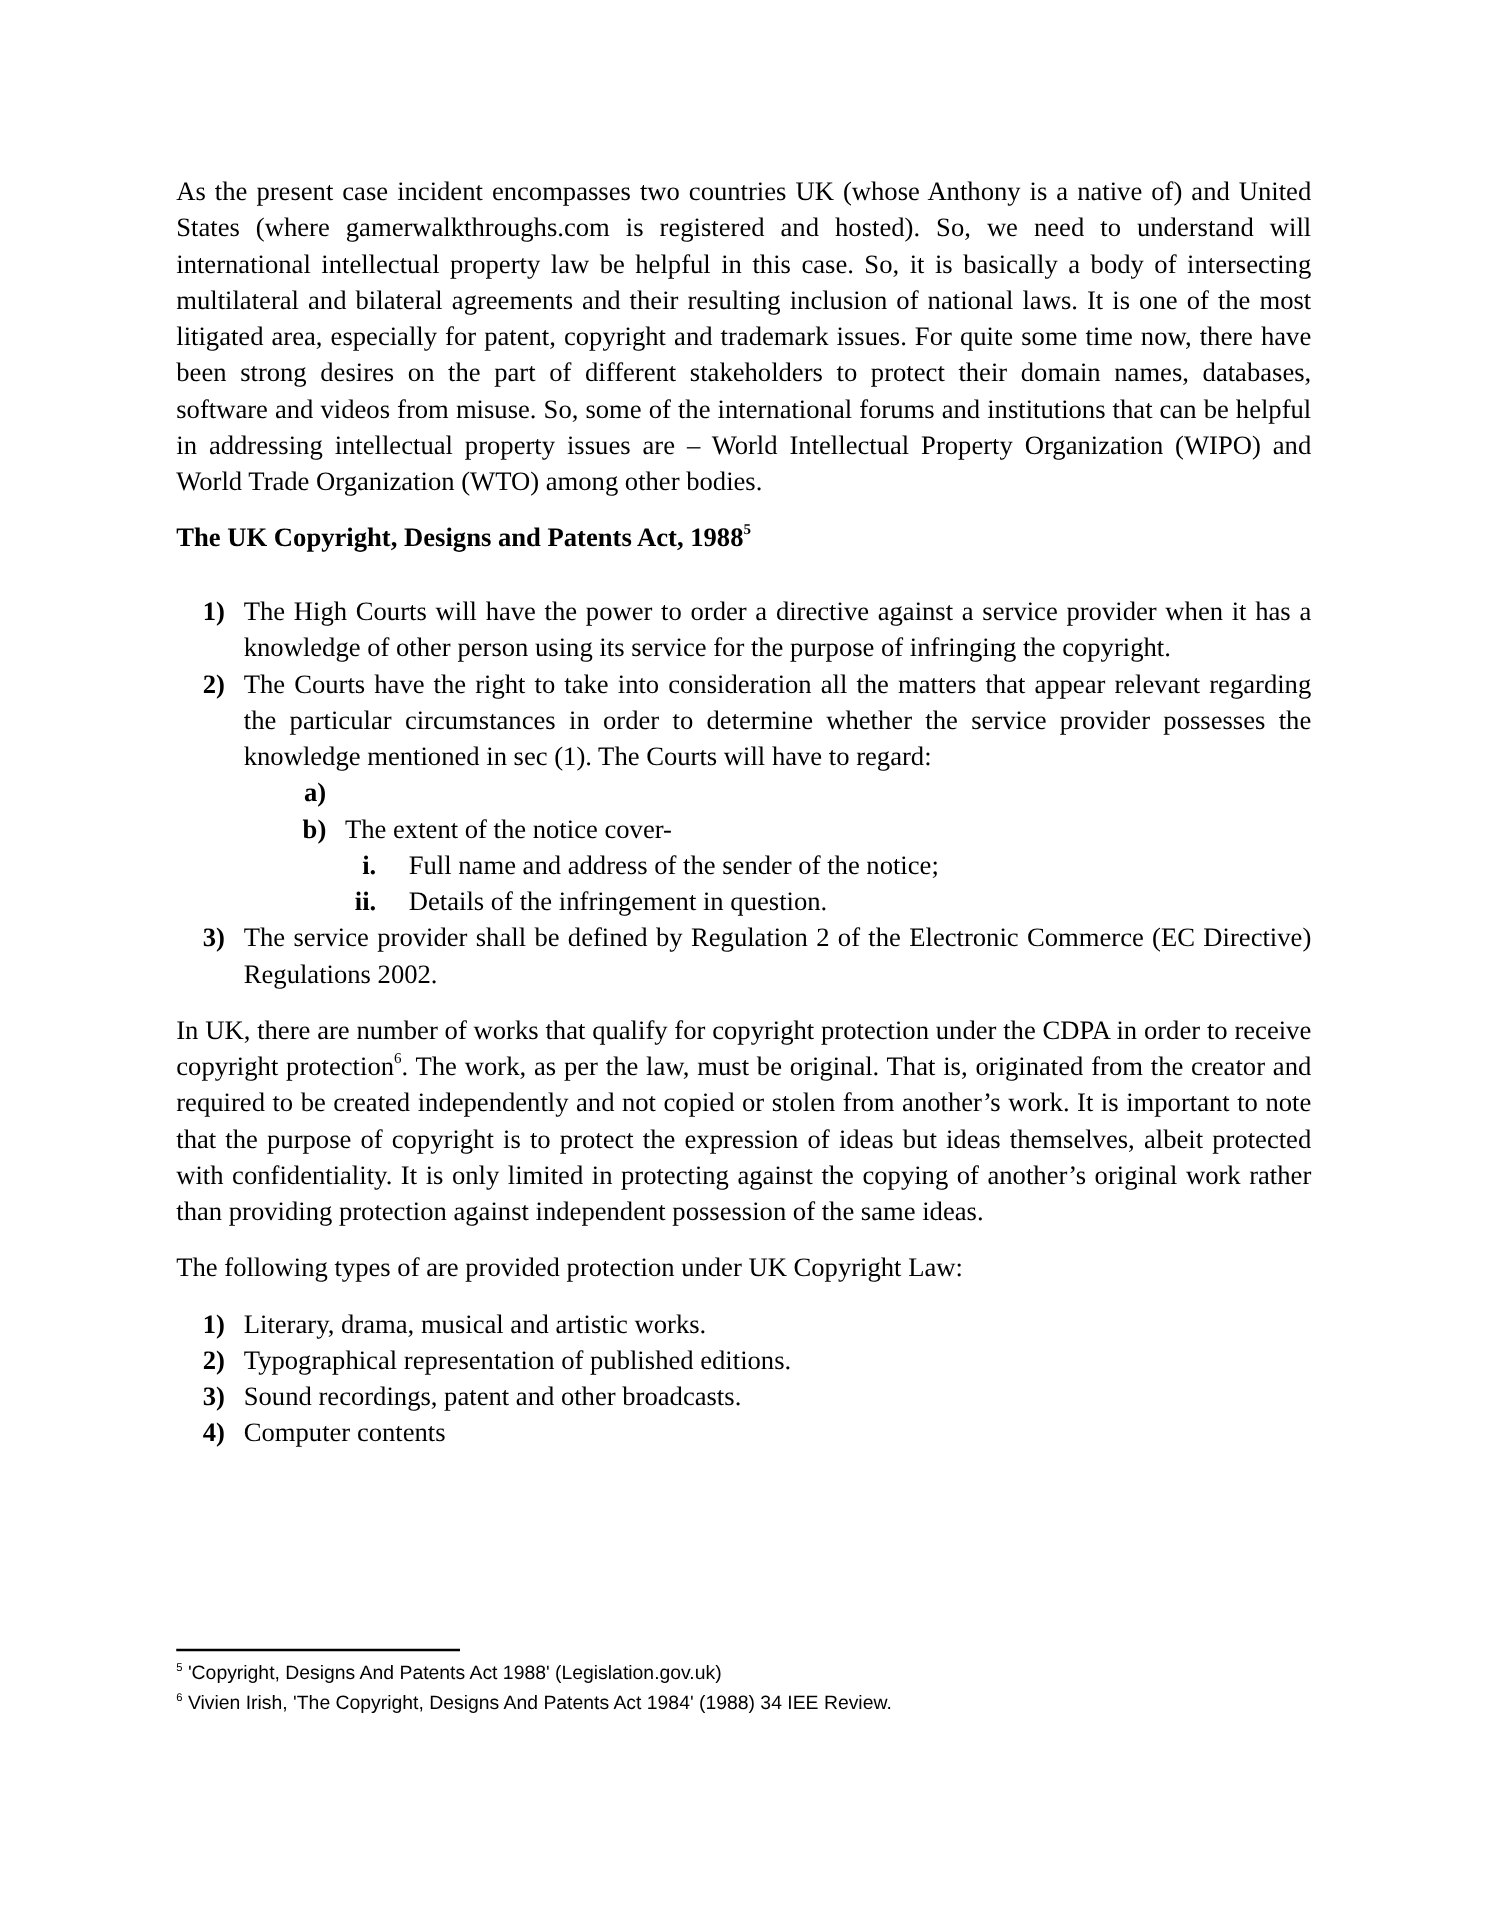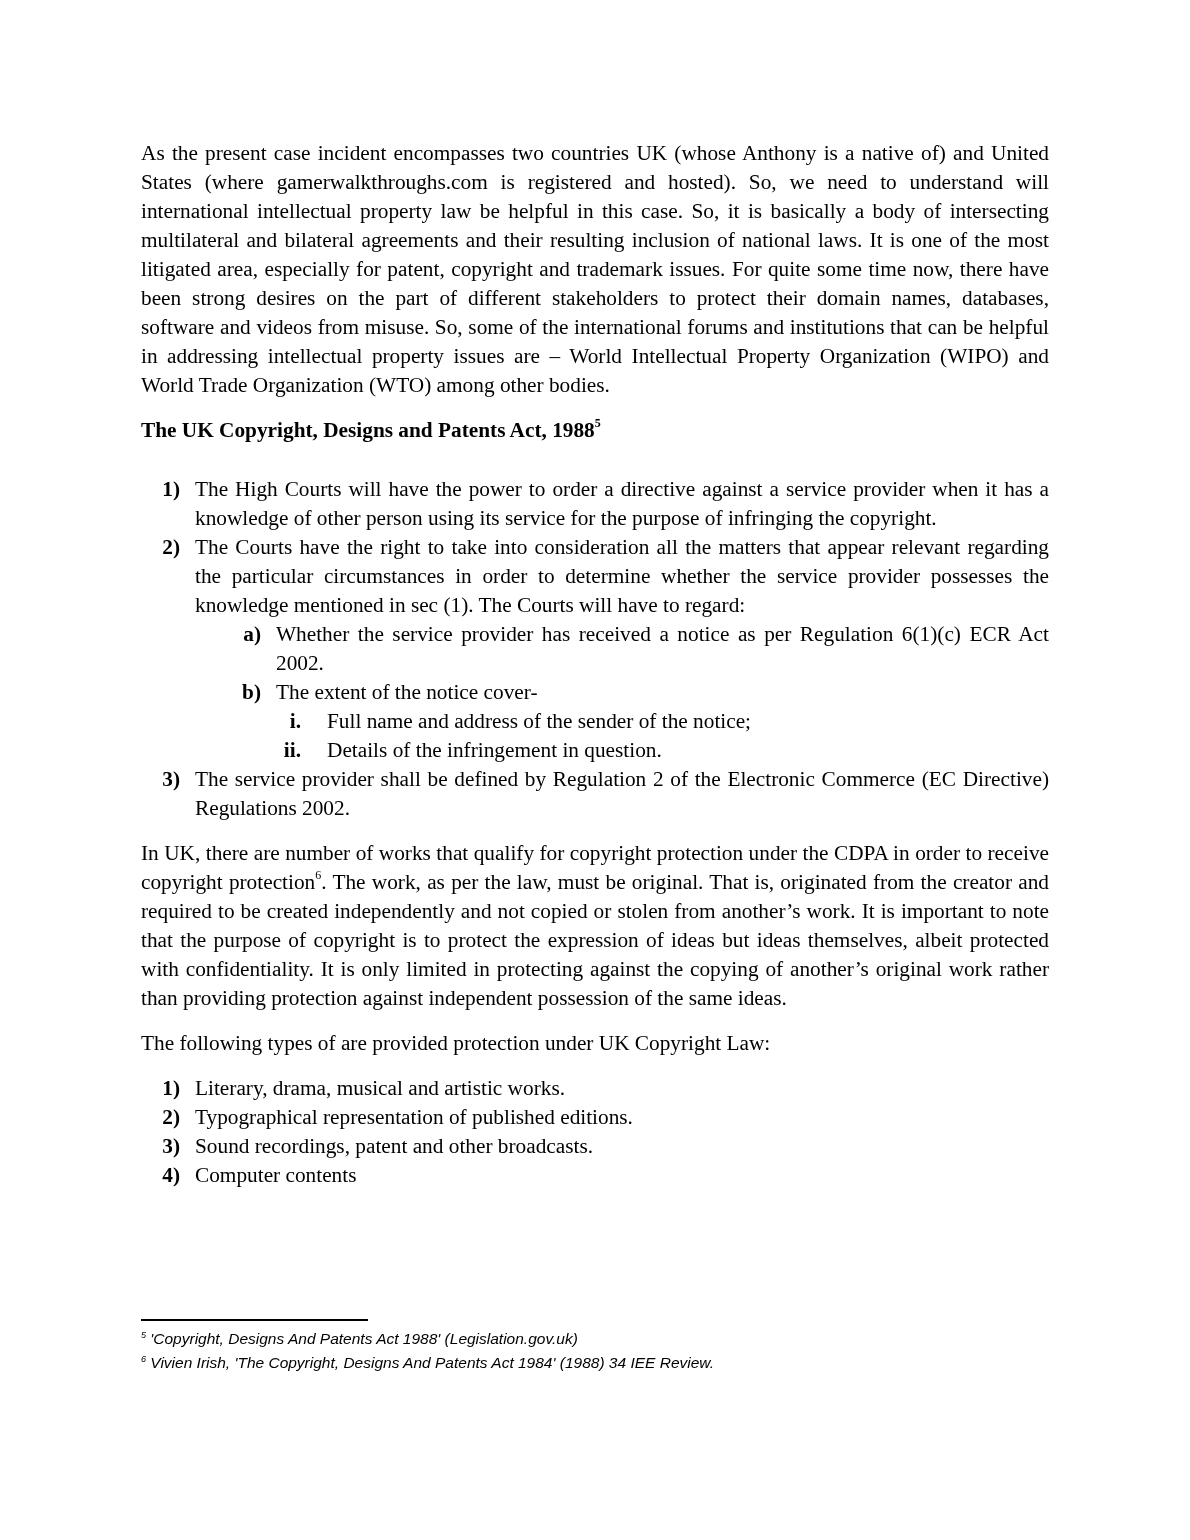--- a/index.html
+++ b/index.html
@@ -79,21 +79,20 @@
       height: 0;
       border-top: 2px solid #000;
       margin-bottom: 6px;
     }
     .fn-line {
       font-family: "Liberation Sans", sans-serif;
       font-size: 15.5px;
       line-height: 24px;
       margin: 0;
       white-space: nowrap;
-      font-style: italic;
     }
     .fn-line sup {
       font-size: 9px;
       vertical-align: super;
       line-height: 0;
     }
   </style>
 </head>
 <body>
 
@@ -114,21 +113,20 @@
     <li class="li lvl1">
       <span class="marker">1)</span>
       <span class="text">The High Courts will have the power to order a directive against a service provider when it has a knowledge of other person using its service for the purpose of infringing the copyright.</span>
     </li>
     <li class="li lvl1">
       <span class="marker">2)</span>
       <span class="text">The Courts have the right to take into consideration all the matters that appear relevant regarding the particular circumstances in order to determine whether the service provider possesses the knowledge mentioned in sec (1). The Courts will have to regard:</span>
     </li>
     <li class="li lvl2">
       <span class="marker">a)</span>
-      <span class="text">Whether the service provider has received a notice as per Regulation 6(1)(c) ECR Act 2002.</span>
     </li>
     <li class="li lvl2">
       <span class="marker">b)</span>
       <span class="text">The extent of the notice cover-</span>
     </li>
     <li class="li lvl3">
       <span class="marker">i.</span>
       <span class="text">Full name and address of the sender of the notice;</span>
     </li>
     <li class="li lvl3">

